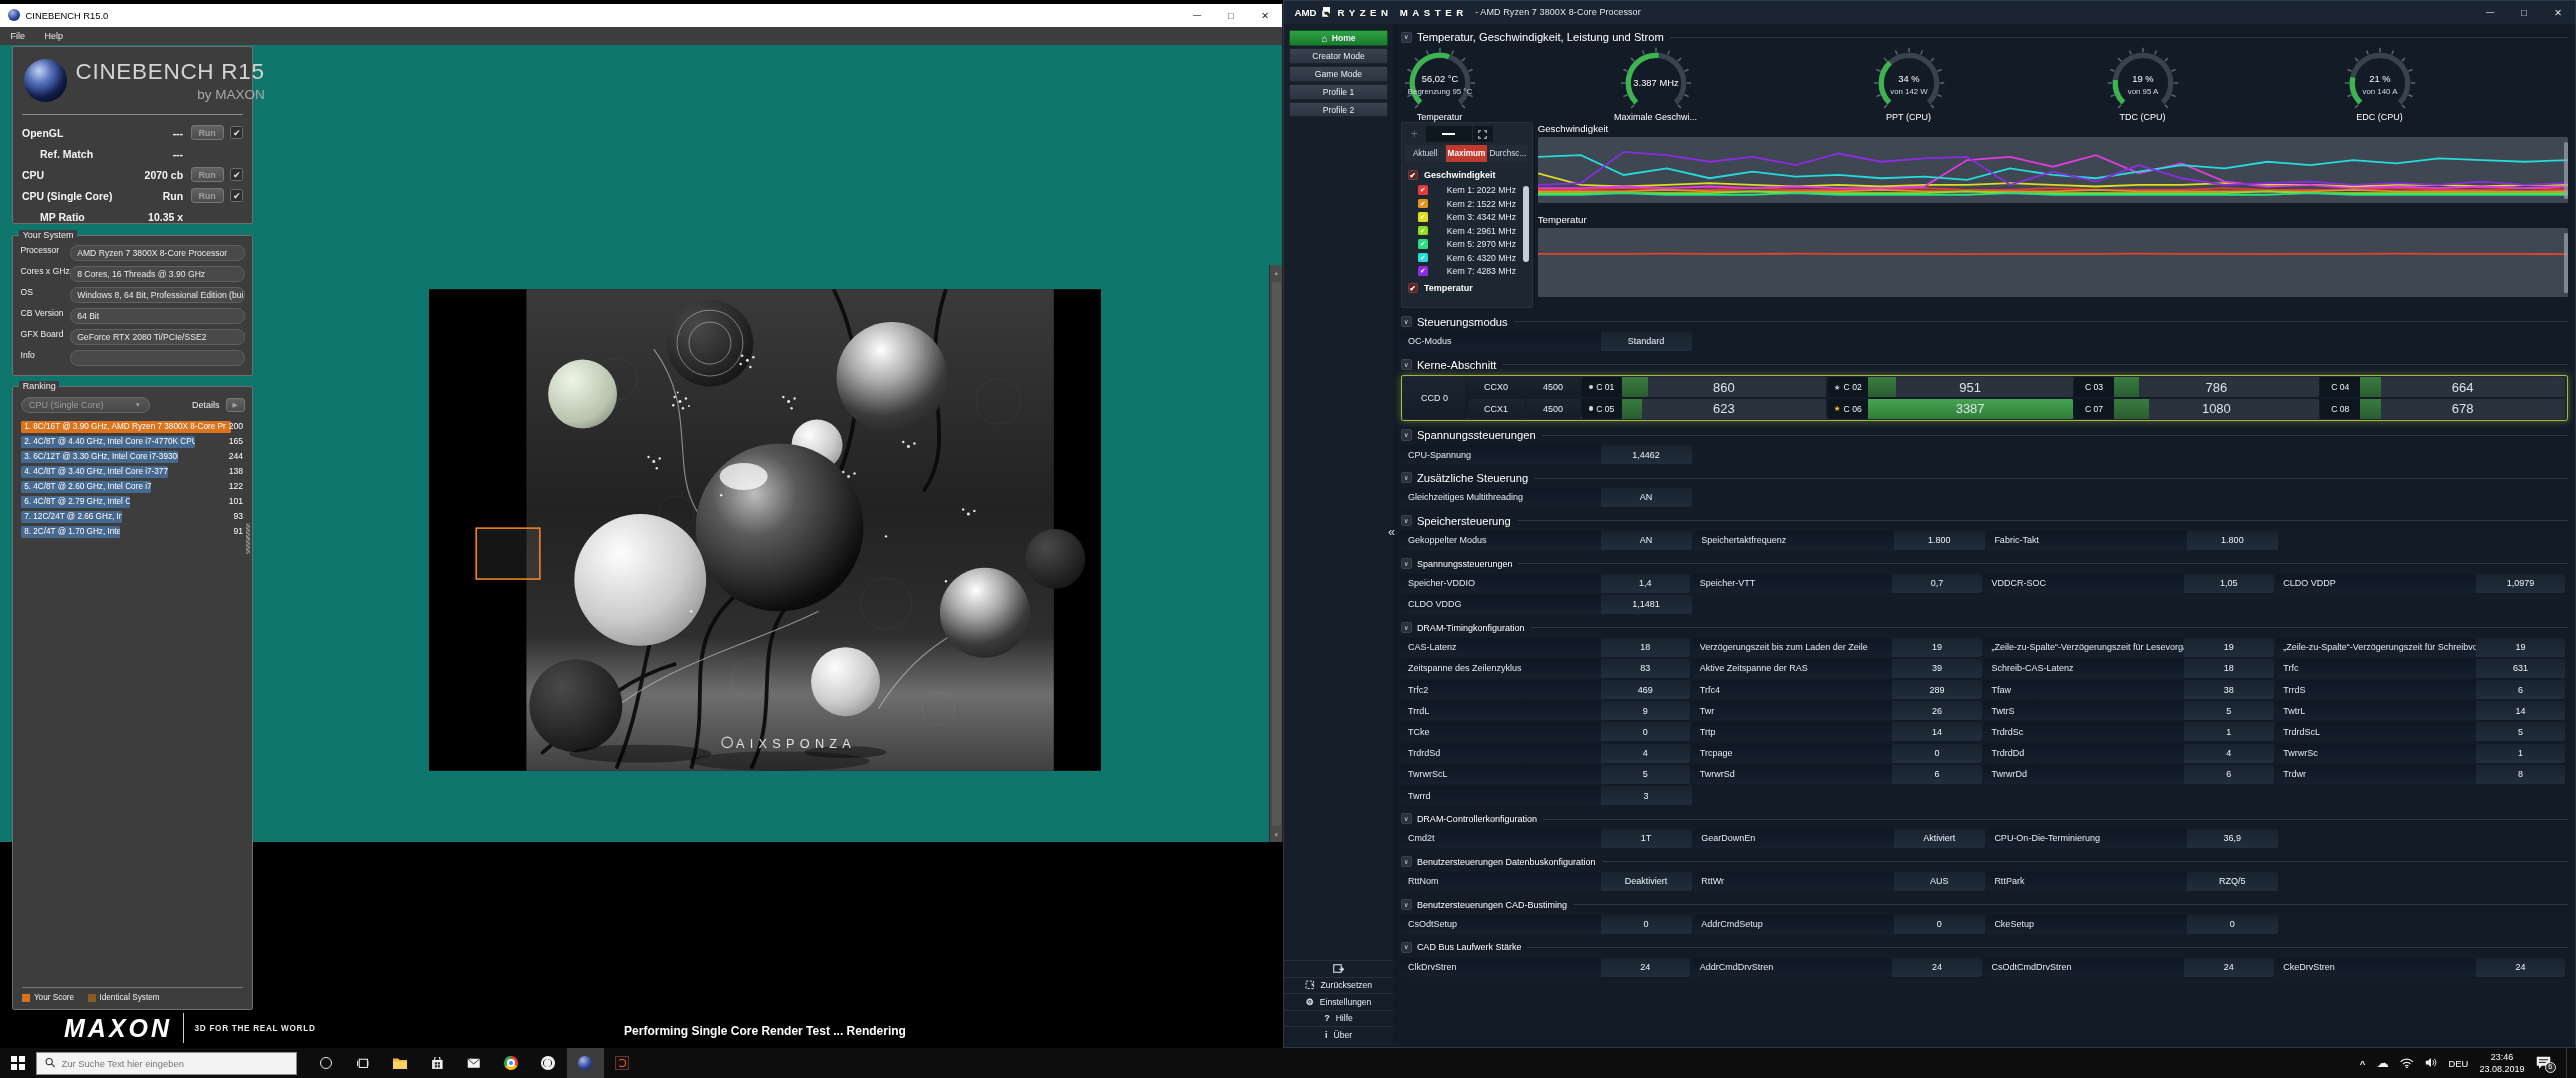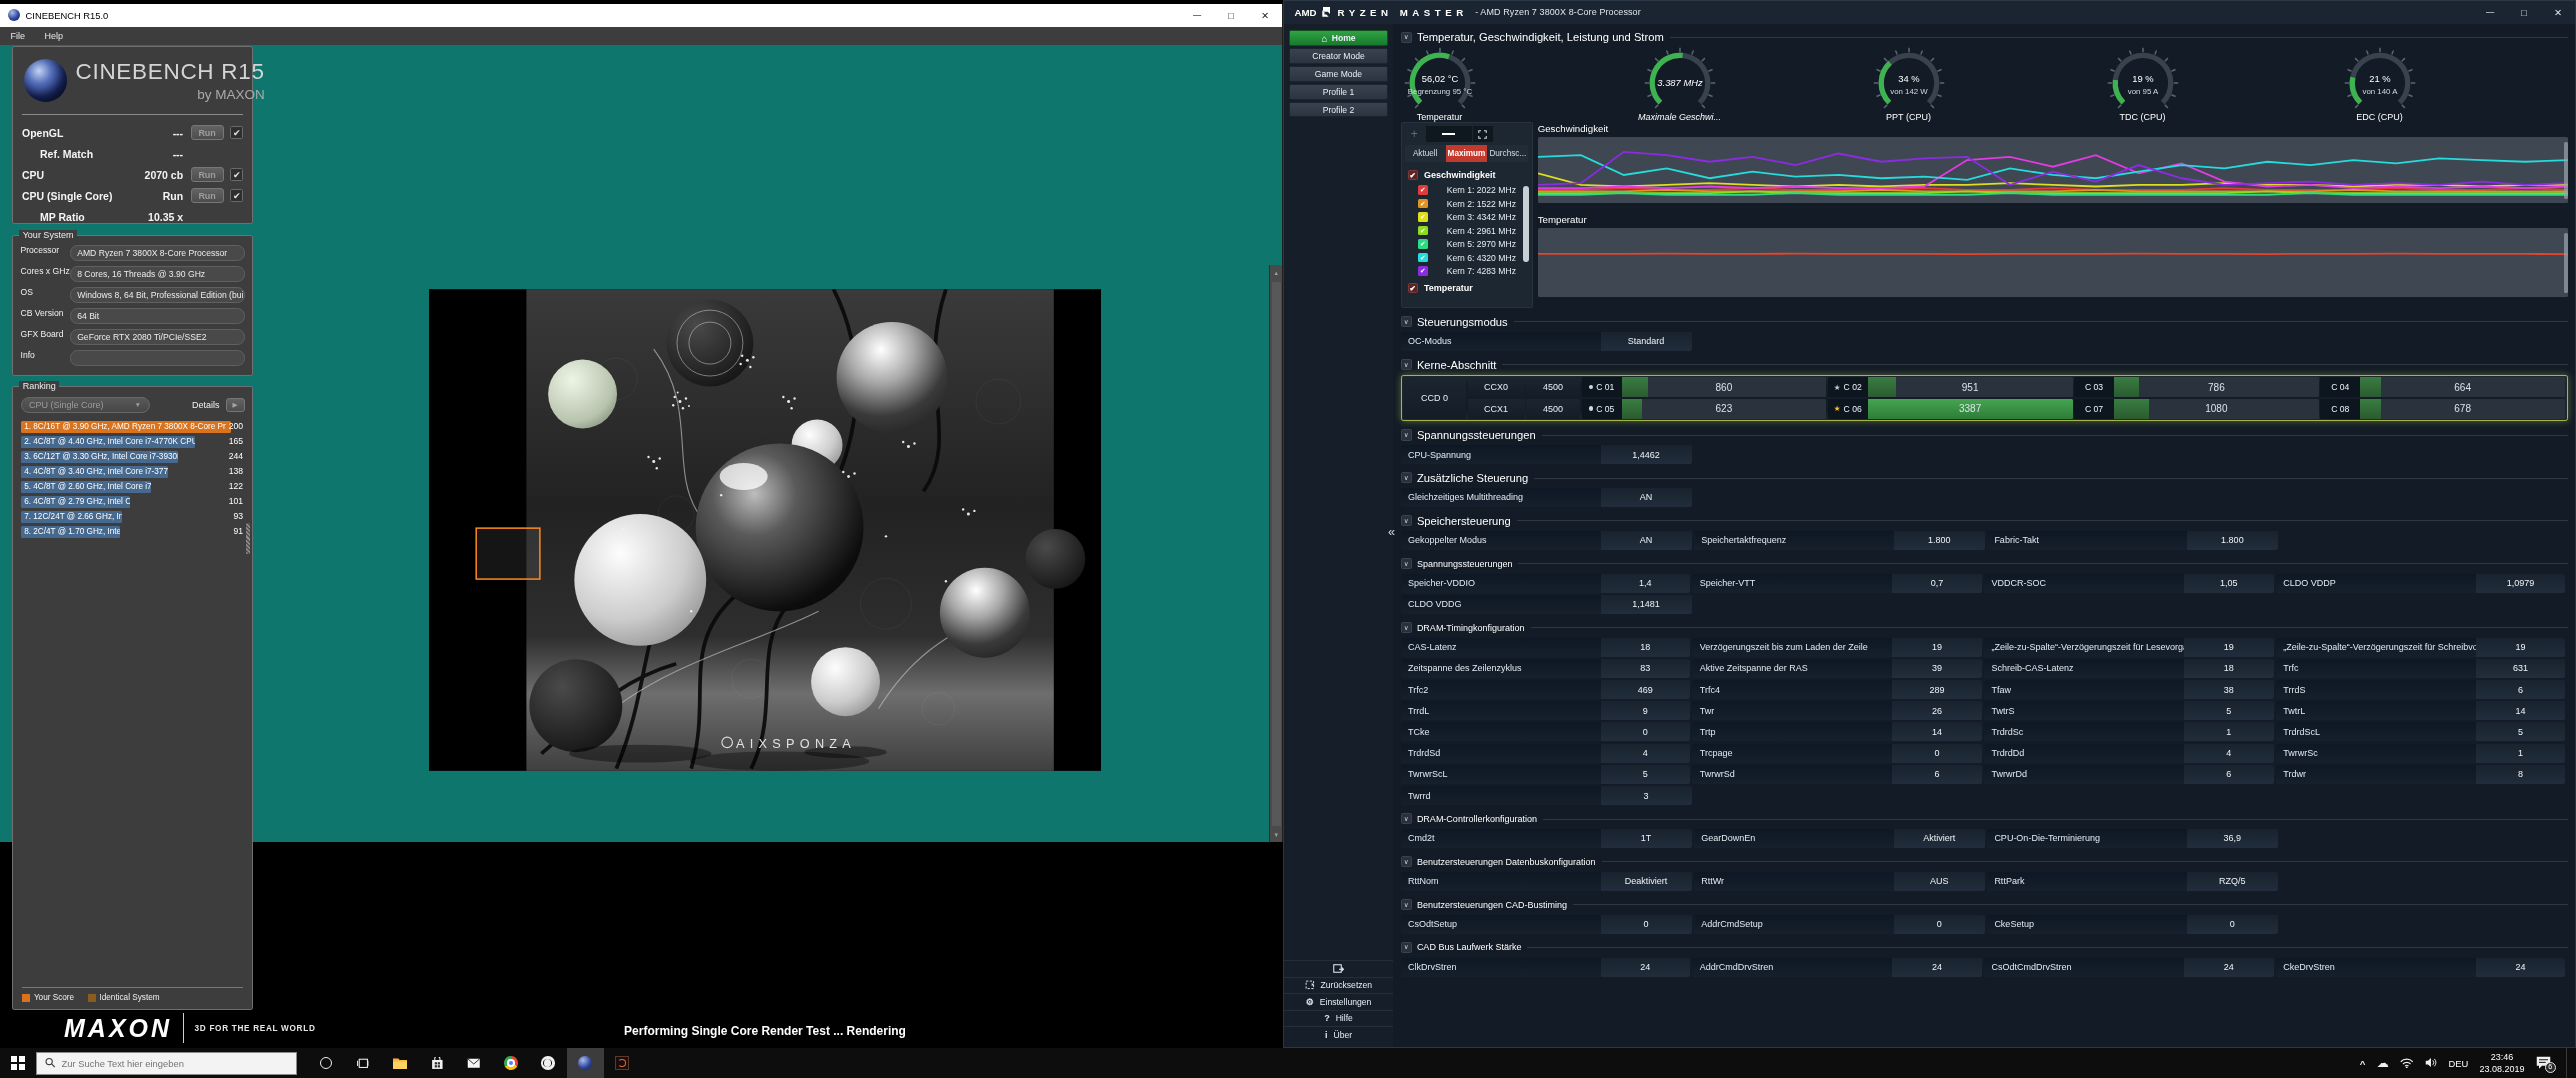--- a/index.html
+++ b/index.html
@@ -136,21 +136,21 @@
       display:grid;grid-template-columns:63px 57px 54px 1fr 1fr 1fr 1fr;gap:1.5px}
   .cg-cell{height:20px;background:linear-gradient(#1b2530,#141d27);display:flex;align-items:center;justify-content:center;
       font-size:9px;color:#e8eef4;border-radius:1.5px}
   .cg-ccd{grid-row:1/3;height:auto}
   .core-cell{height:20px;display:flex;border-radius:1.5px;overflow:hidden}
   .cc-label{width:40px;flex:0 0 40px;background:#0d151e;display:flex;align-items:center;justify-content:center;gap:3px;
       font-size:8.6px;color:#eef4f8;white-space:nowrap}
   .cc-bar{flex:1;position:relative;background:#29323d}
   .cc-fill{position:absolute;left:0;top:0;bottom:0;background:linear-gradient(#3a7c41,#2a5c30)}
   .cc-fill.max{background:linear-gradient(#46a452,#2f7c39)}
-  .cc-val{position:absolute;inset:0;display:flex;align-items:center;justify-content:center;font-size:10px;color:#dbe4ea}
+  .cc-val{position:absolute;inset:0;display:flex;align-items:center;justify-content:center;font-size:13px;color:#dbe4ea}
   .dot{width:4.5px;height:4.5px;border-radius:50%;background:#cfd8df}
   .star{font-size:7.5px;color:#c3ccd4}
   .star.gold{color:#f0c41f}
   
   .prow{display:flex;margin-bottom:2.2px}
   .pcell{display:flex;width:291px;margin-right:2.2px;height:19px}
   .pl{width:200px;flex:0 0 200px;background:linear-gradient(#0e1724,#16202d);font-size:9px;color:#e2eaf0;
       display:flex;align-items:center;padding:0 7.5px;border-radius:2.2px 0 0 2.2px;white-space:nowrap;overflow:hidden}
   .pv{flex:1;background:linear-gradient(#19232f,#212d3b);font-size:9px;color:#eef4f8;
       display:flex;align-items:center;justify-content:center;border-radius:0 2.2px 2.2px 0;white-space:nowrap}
@@ -548,21 +548,21 @@
               <line x1="89.0" y1="19.0" x2="93.2" y2="14.8" stroke="#5a6671" stroke-width="2"></line>
               <line x1="97.9" y1="32.3" x2="103.4" y2="30.0" stroke="#5a6671" stroke-width="2"></line>
               <line x1="101.0" y1="48.0" x2="107.0" y2="48.0" stroke="#5a6671" stroke-width="2"></line>
               <line x1="97.9" y1="63.7" x2="103.4" y2="66.0" stroke="#5a6671" stroke-width="2"></line>
               <line x1="89.0" y1="77.0" x2="93.2" y2="81.2" stroke="#5a6671" stroke-width="2"></line>
     <path d="M 33.8 74.2 A 37 37 0 1 1 86.2 74.2" stroke="#39434e" stroke-width="7" fill="none"></path>
     <path d="M 33.8 74.2 A 37 37 0 0 1 72.0 13.0" stroke="#3db44f" stroke-width="7" fill="none"></path>
     <text x="60" y="47" text-anchor="middle" font-size="12.5" fill="#fff" font-family="Liberation Sans, sans-serif">56,02 °C</text>
     <text x="60" y="62" text-anchor="middle" font-size="10.5" fill="#d3dde4" font-family="Liberation Sans, sans-serif">Begrenzung  95 °C</text>
   </svg><div class="glabel">Temperatur</div></div>
-          <div class="gauge" style="left: 223px; font-style: italic;"><svg width="90" height="63" viewBox="0 0 120 84">
+          <div class="gauge" style="left: 199px;"><svg width="90" height="63" viewBox="0 0 120 84">
     <line x1="31.0" y1="77.0" x2="26.8" y2="81.2" stroke="#5a6671" stroke-width="2"></line>
               <line x1="22.1" y1="63.7" x2="16.6" y2="66.0" stroke="#5a6671" stroke-width="2"></line>
               <line x1="19.0" y1="48.0" x2="13.0" y2="48.0" stroke="#5a6671" stroke-width="2"></line>
               <line x1="22.1" y1="32.3" x2="16.6" y2="30.0" stroke="#5a6671" stroke-width="2"></line>
               <line x1="31.0" y1="19.0" x2="26.8" y2="14.8" stroke="#5a6671" stroke-width="2"></line>
               <line x1="44.3" y1="10.1" x2="42.0" y2="4.6" stroke="#5a6671" stroke-width="2"></line>
               <line x1="60.0" y1="7.0" x2="60.0" y2="1.0" stroke="#5a6671" stroke-width="2"></line>
               <line x1="75.7" y1="10.1" x2="78.0" y2="4.6" stroke="#5a6671" stroke-width="2"></line>
               <line x1="89.0" y1="19.0" x2="93.2" y2="14.8" stroke="#5a6671" stroke-width="2"></line>
               <line x1="97.9" y1="32.3" x2="103.4" y2="30.0" stroke="#5a6671" stroke-width="2"></line>

